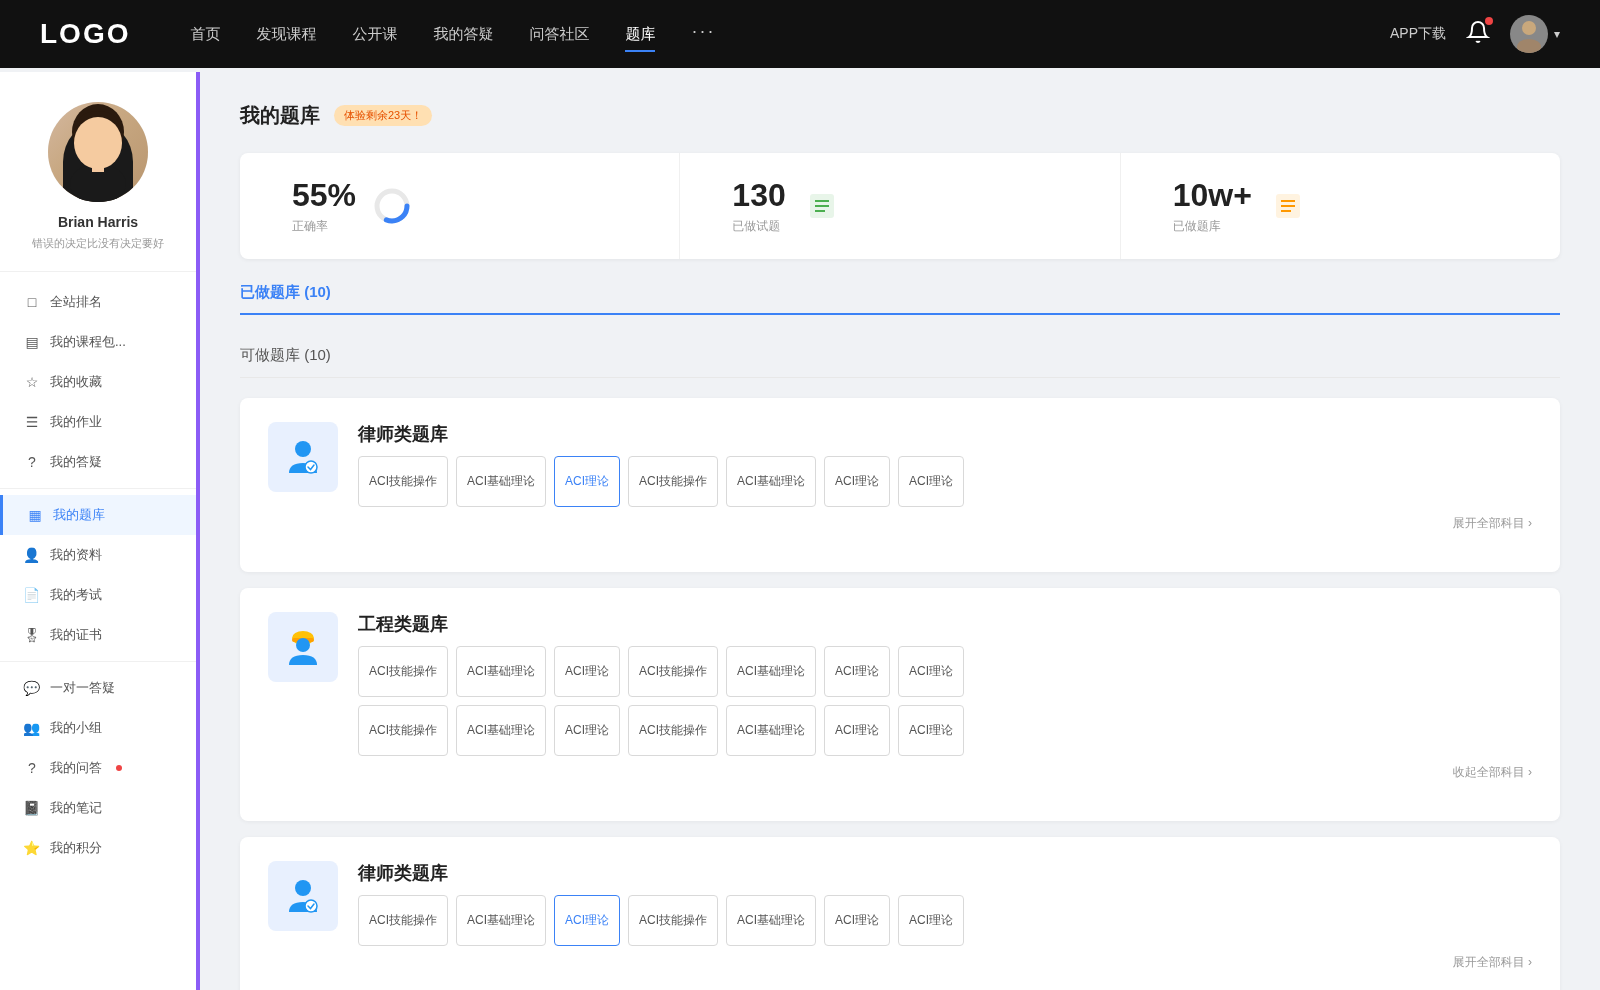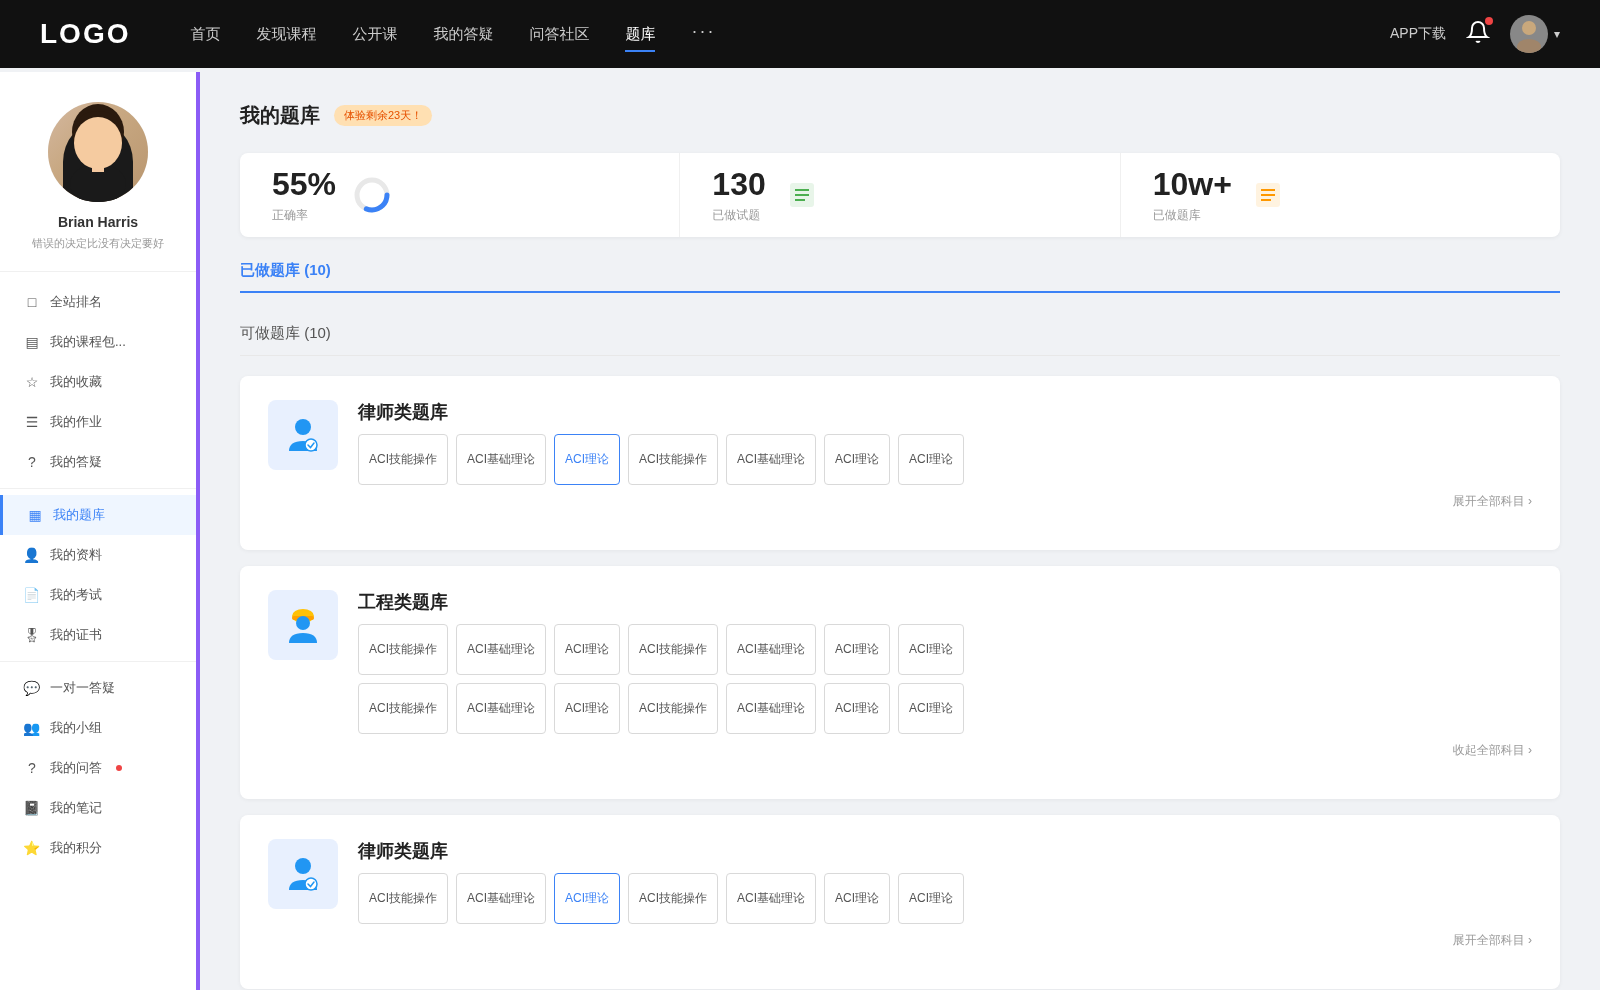--- a/index.html
+++ b/index.html
@@ -233,25 +233,26 @@
       display: flex;
       gap: 0;
       background: #fff;
       border-radius: 8px;
       margin-bottom: 24px;
       overflow: hidden;
       box-shadow: 0 1px 4px rgba(0,0,0,0.06);
     }
     .stat-item {
       flex: 1;
-      padding: 13px 32px;
+      padding: 24px 32px;
       border-right: 1px solid #f0f0f0;
       display: flex;
       align-items: center;
       gap: 16px;
+      margin-left: 20px;
     }
     .stat-item:last-child { border-right: none; }
     .stat-value {
       font-size: 32px;
       font-weight: 700;
       color: #222;
     }
     .stat-label {
       font-size: 12px;
       color: #999;

